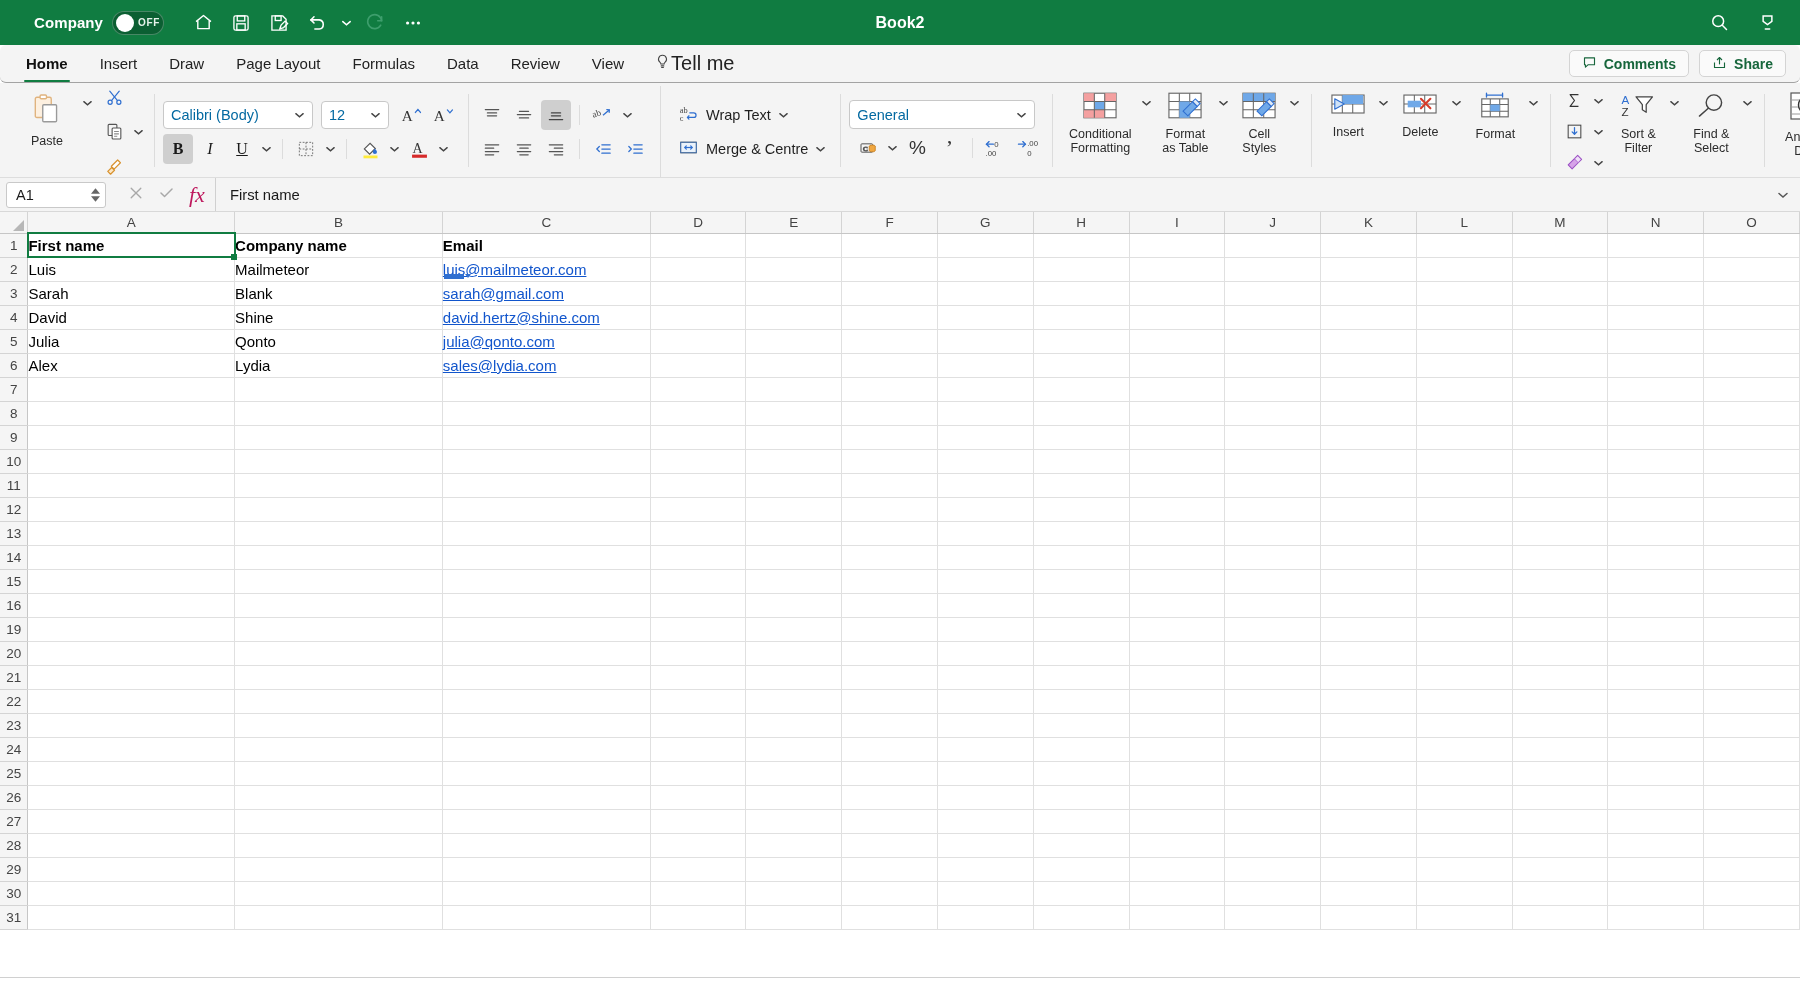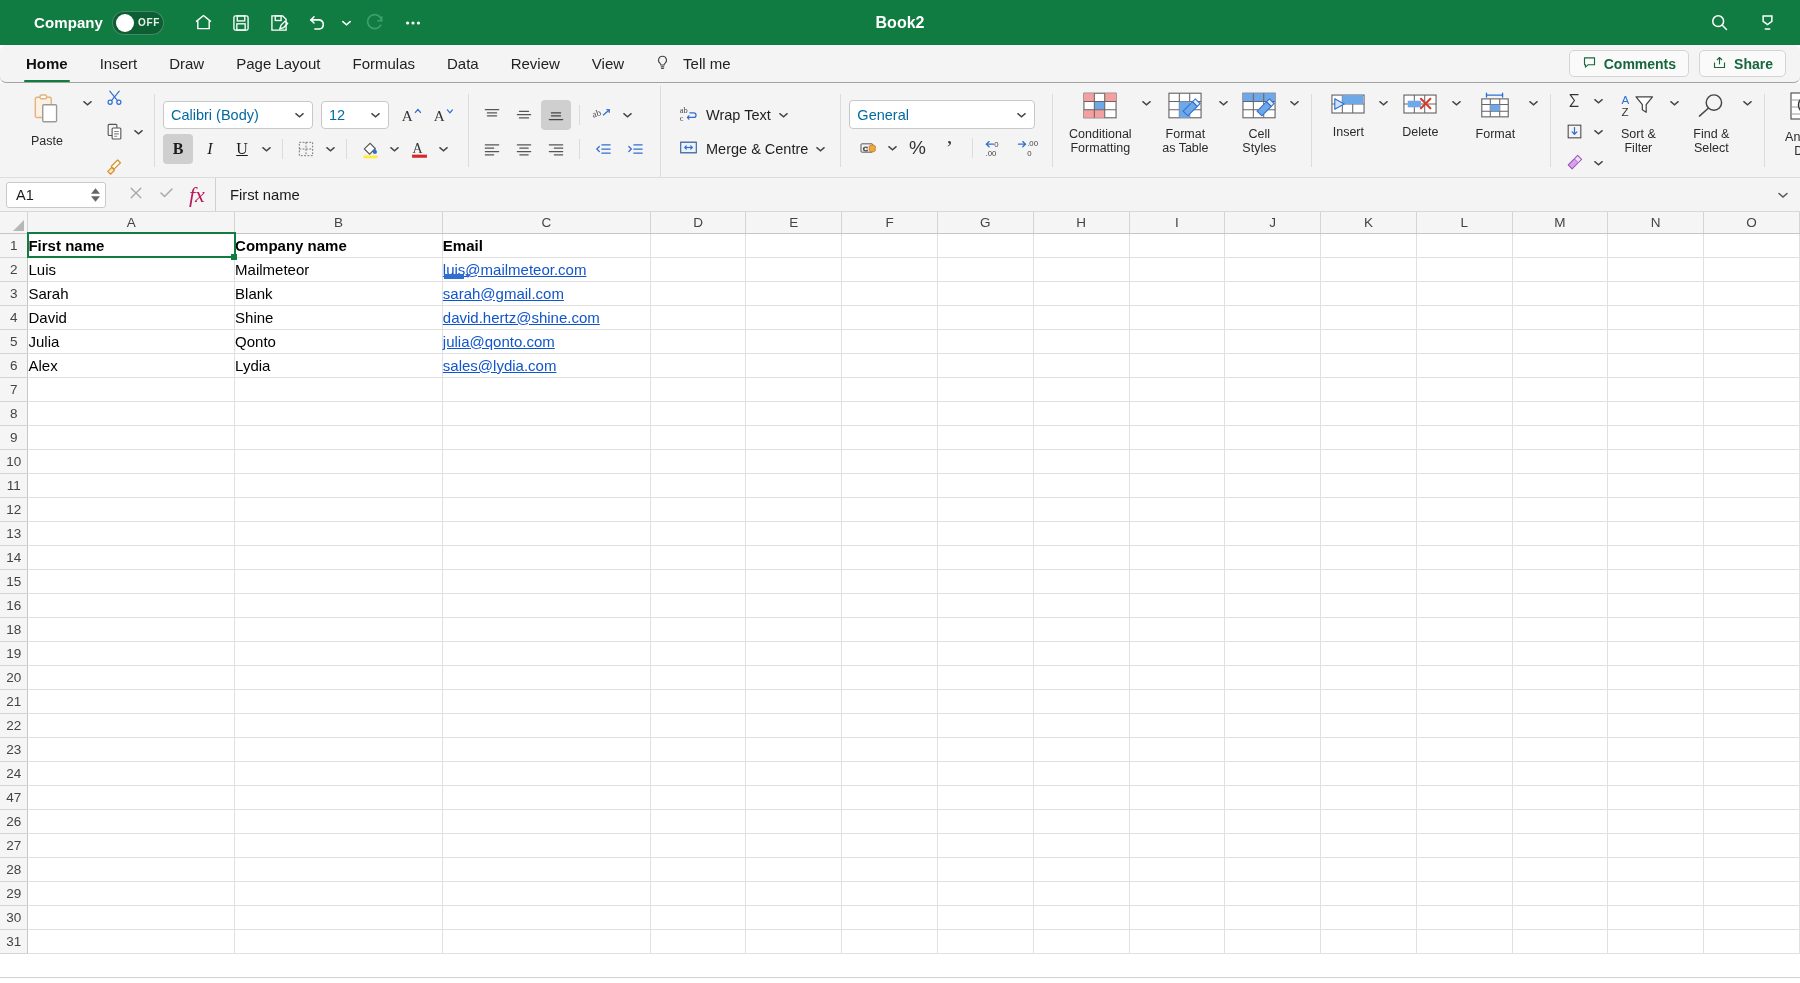--- a/index.html
+++ b/index.html
@@ -45,21 +45,21 @@
   }
   .tab {
     padding: 0 16px; display: flex; align-items: center; font-size: 15px;
     color: #222; cursor: default; position: relative;
   }
   .tab.active { font-weight: 700; color: #111; }
   .tab.active::after {
     content: ""; position: absolute; left: 14px; right: 14px; bottom: 0;
     height: 2.5px; background: #107c41; border-radius: 2px;
   }
-  .tellme { display: flex; align-items: center; gap: 12px; padding: 0 14px; font-size: 15px; color:#222; }
+  .tellme { display: flex; align-items: center; gap: 0; padding: 0 14px; font-size: 20px; color:#222; }
   .tabbar-right { margin-left: auto; display: flex; align-items: center; gap: 10px; padding-right: 14px; }
   .pill {
     display: flex; align-items: center; gap: 7px; height: 27px; padding: 0 12px;
     border: 1px solid #d4d4d4; border-radius: 5px; background: #fafafa;
     font-size: 14px; color: #17663c; font-weight: 600; cursor: default;
   }
 
   
   .ribbon {
     height: 95px; background: #f4f4f4; border-bottom: 1px solid #dddddd;
@@ -1149,38 +1149,20 @@
           <td class="cell"></td>
           <td class="cell"></td>
           <td class="cell"></td>
           <td class="cell"></td>
           <td class="cell"></td>
           <td class="cell"></td>
           <td class="cell"></td>
           <td class="cell"></td>
         </tr>
         <tr>
-          <th class="rowhead">18</th>
-          <td class="cell"></td>
-          <td class="cell"></td>
-          <td class="cell"></td>
-          <td class="cell"></td>
-          <td class="cell"></td>
-          <td class="cell"></td>
-          <td class="cell"></td>
-          <td class="cell"></td>
-          <td class="cell"></td>
-          <td class="cell"></td>
-          <td class="cell"></td>
-          <td class="cell"></td>
-          <td class="cell"></td>
-          <td class="cell"></td>
-          <td class="cell"></td>
-        </tr>
-        <tr>
           <th class="rowhead">19</th>
           <td class="cell"></td>
           <td class="cell"></td>
           <td class="cell"></td>
           <td class="cell"></td>
           <td class="cell"></td>
           <td class="cell"></td>
           <td class="cell"></td>
           <td class="cell"></td>
           <td class="cell"></td>
@@ -1275,21 +1257,21 @@
           <td class="cell"></td>
           <td class="cell"></td>
           <td class="cell"></td>
           <td class="cell"></td>
           <td class="cell"></td>
           <td class="cell"></td>
           <td class="cell"></td>
           <td class="cell"></td>
         </tr>
         <tr>
-          <th class="rowhead">47</th>
+          <th class="rowhead">25</th>
           <td class="cell"></td>
           <td class="cell"></td>
           <td class="cell"></td>
           <td class="cell"></td>
           <td class="cell"></td>
           <td class="cell"></td>
           <td class="cell"></td>
           <td class="cell"></td>
           <td class="cell"></td>
           <td class="cell"></td>

